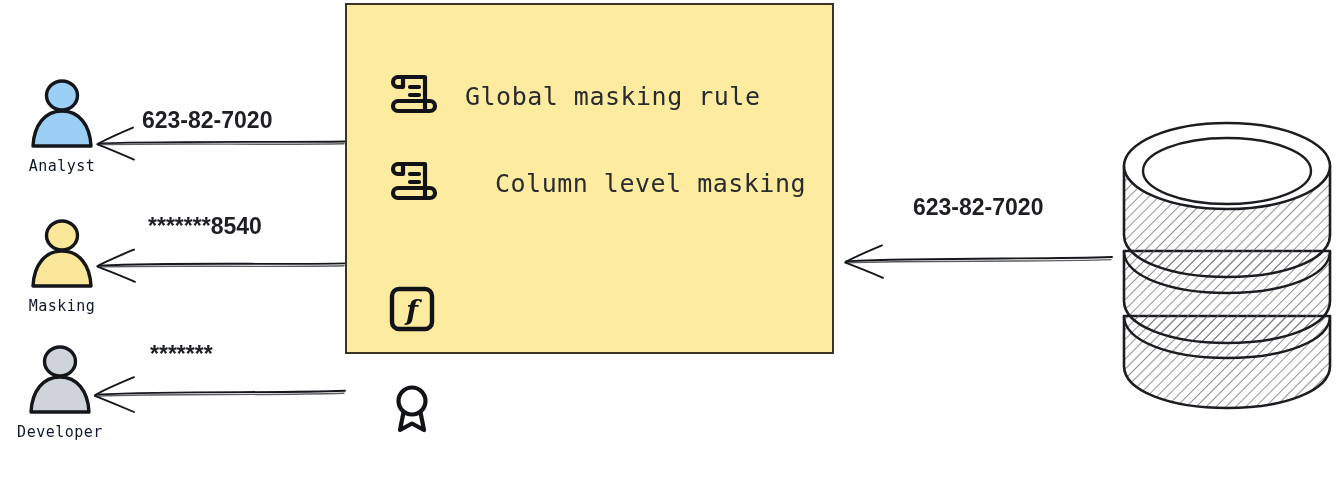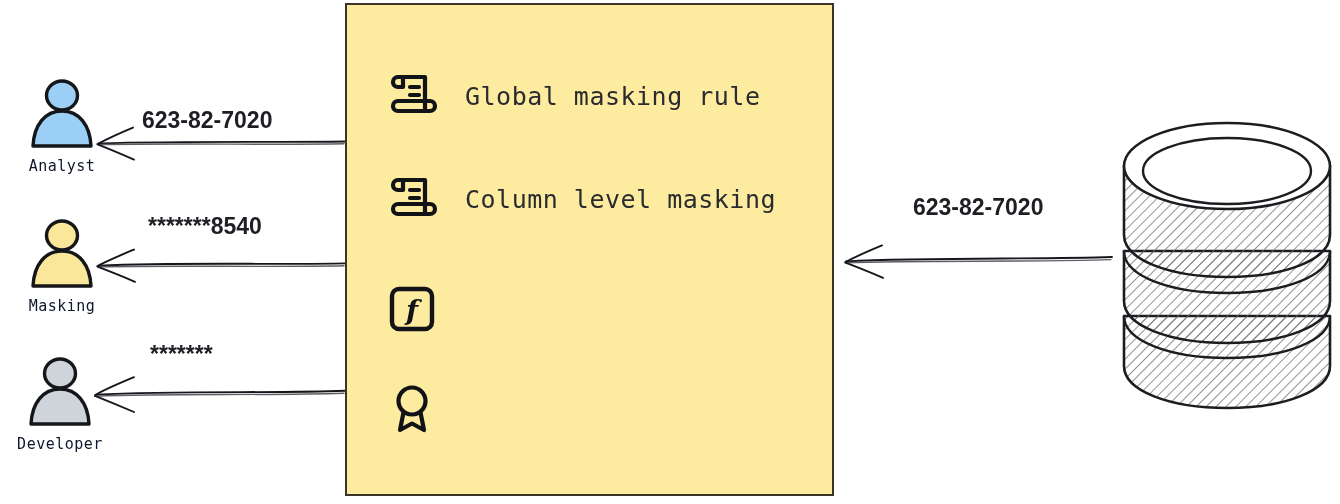--- a/index.html
+++ b/index.html
@@ -36,21 +36,21 @@
   .actor .actor-label {
     font-family: "DejaVu Sans Mono", "Liberation Mono", monospace;
     font-size: 15px;
     color: #0f172a;
     letter-spacing: 0.5px;
     margin-top: 1px;
     white-space: nowrap;
   }
   #actor-analyst { left: 2px;  top: 78px; }
   #actor-support { left: 2px;  top: 218px; }
-  #actor-developer { left: 0px; top: 356px; }
+  #actor-developer { left: 0px; top: 344px; }
 
   
   .flow-label {
     position: absolute;
     font-family: Liberation Sans, sans-serif;
     font-size: 23px;
     font-weight: bold;
     color: #1d1f23;
     letter-spacing: 0px;
     white-space: nowrap;
@@ -59,21 +59,21 @@
   #label-support   { left: 148px; top: 213px; }
   #label-developer { left: 150px; top: 341px; }
   #label-db        { left: 913px; top: 194px; }
 
   
   #policy-panel {
     position: absolute;
     left: 345px;
     top: 3px;
     width: 489px;
-    height: 493px;
+    height: 351px;
     background: #FDECA0;
     border: 2.5px solid #3a3326;
     box-sizing: border-box;
   }
   .policy-row {
     position: absolute;
     left: 38px;
     display: flex;
     align-items: center;
     height: 56px;
@@ -86,21 +86,21 @@
   }
   .policy-row .p-label {
     margin-left: 26px;
     font-family: "DejaVu Sans Mono", "Liberation Mono", monospace;
     font-size: 25px;
     color: #2a2b2f;
     letter-spacing: 0.5px;
     white-space: nowrap;
   }
   #policy-row-0 { top: 63px; }
-  #policy-row-1 { top: 166px; }
+  #policy-row-1 { top: 150px; gap: 30px; }
   #policy-row-2 { top: 276px; }
   #policy-row-3 { top: 374px; }
 
   
   #database {
     position: absolute;
     left: 1118px;
     top: 118px;
     width: 218px;
     height: 292px;

